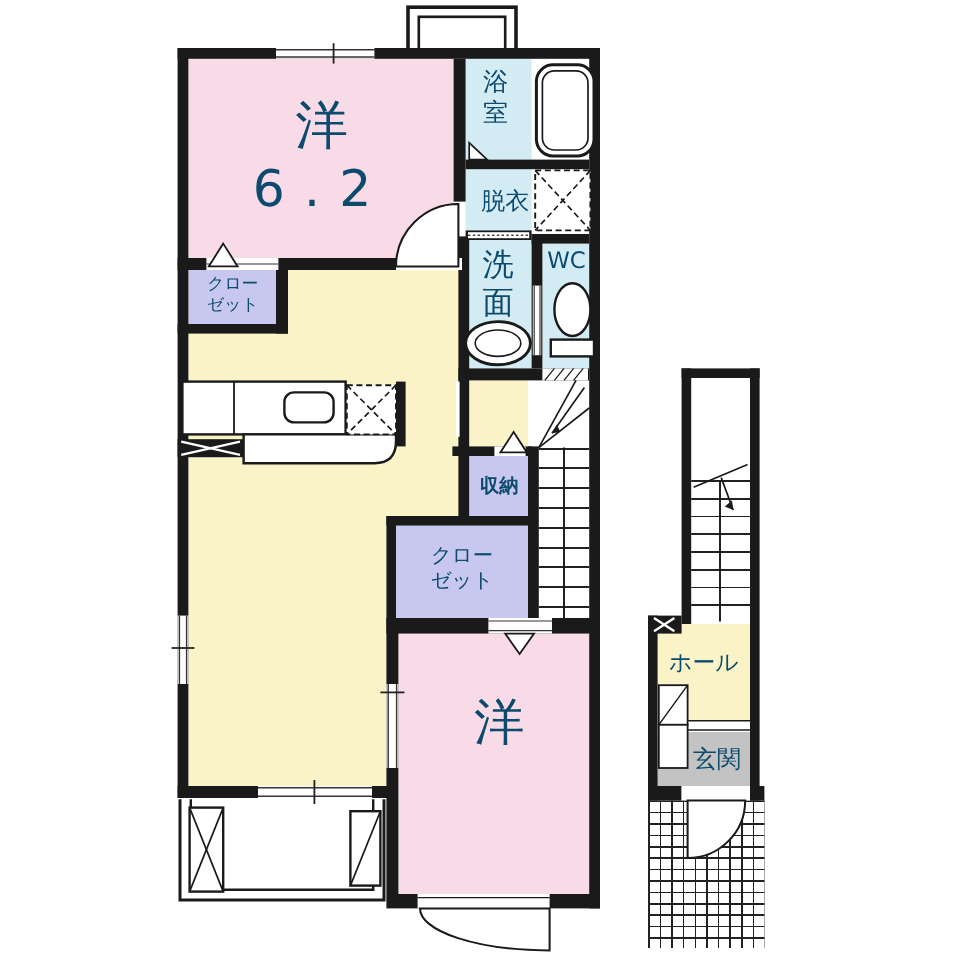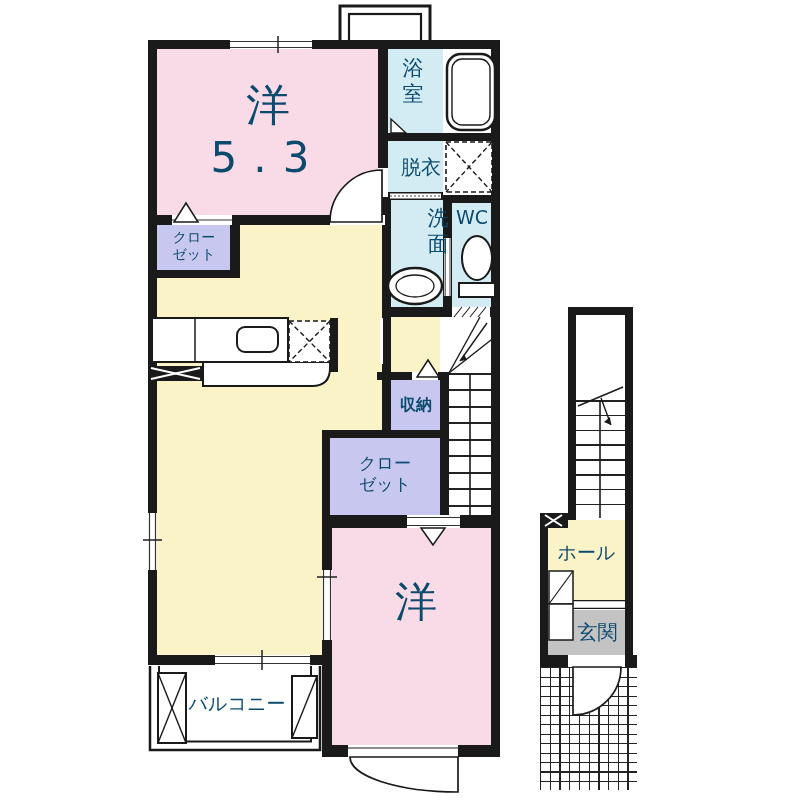--- a/index.html
+++ b/index.html
@@ -230,28 +230,27 @@
     <g>
       <rect x="158" y="673" width="28" height="70" fill="#fff" stroke="#1a1a1a" stroke-width="2"></rect>
       <line x1="158" y1="673" x2="186" y2="743" stroke="#1a1a1a" stroke-width="1.4"></line>
       <line x1="186" y1="673" x2="158" y2="743" stroke="#1a1a1a" stroke-width="1.4"></line>
       <rect x="292" y="676" width="25" height="62" fill="#fff" stroke="#1a1a1a" stroke-width="2"></rect>
       <line x1="317" y1="676" x2="292" y2="738" stroke="#1a1a1a" stroke-width="1.4"></line>
     </g>
   </svg>
 
   <div class="lbl" style="left:208px;top:78px;width:120px;font-size:44px;">洋</div>
-  <div class="lbl" style="left:168px;top:132px;width:200px;font-size:42px;letter-spacing:16px;">5.3</div>
+  <div class="lbl" style="left:168px;top:132px;width:200px;font-size:42px;letter-spacing:16px;">6.2</div>
   <div class="lbl" style="left:400px;top:56px;width:26px;font-size:21px;">浴室</div>
   <div class="lbl" style="left:389px;top:155px;width:64px;font-size:20px;">脱衣</div>
-  <div class="lbl" style="left:402px;top:206px;width:26px;font-size:21px;margin-left:23px;">洗面</div>
+  <div class="lbl" style="left:402px;top:206px;width:26px;font-size:26px;">洗面</div>
   <div class="lbl" style="left:452px;top:206px;width:40px;font-size:19px;">WC</div>
   <div class="lbl" style="left:158px;top:229px;width:72px;font-size:14px;">クロー
 ゼット</div>
   <div class="lbl" style="left:391px;top:395px;width:50px;font-size:16px;font-weight:bold;">収納</div>
   <div class="lbl" style="left:334px;top:453px;width:102px;font-size:17px;">クロー
 ゼット</div>
   <div class="lbl" style="left:366px;top:576px;width:100px;font-size:42px;">洋</div>
-  <div class="lbl" style="left:172px;top:692px;width:130px;font-size:19px;">バルコニー</div>
   <div class="lbl" style="left:548px;top:541px;width:77px;font-size:19px;">ホール</div>
   <div class="lbl" style="left:548px;top:620px;width:99px;font-size:20px;">玄関</div>
 
 </div>
 
 </body></html>

